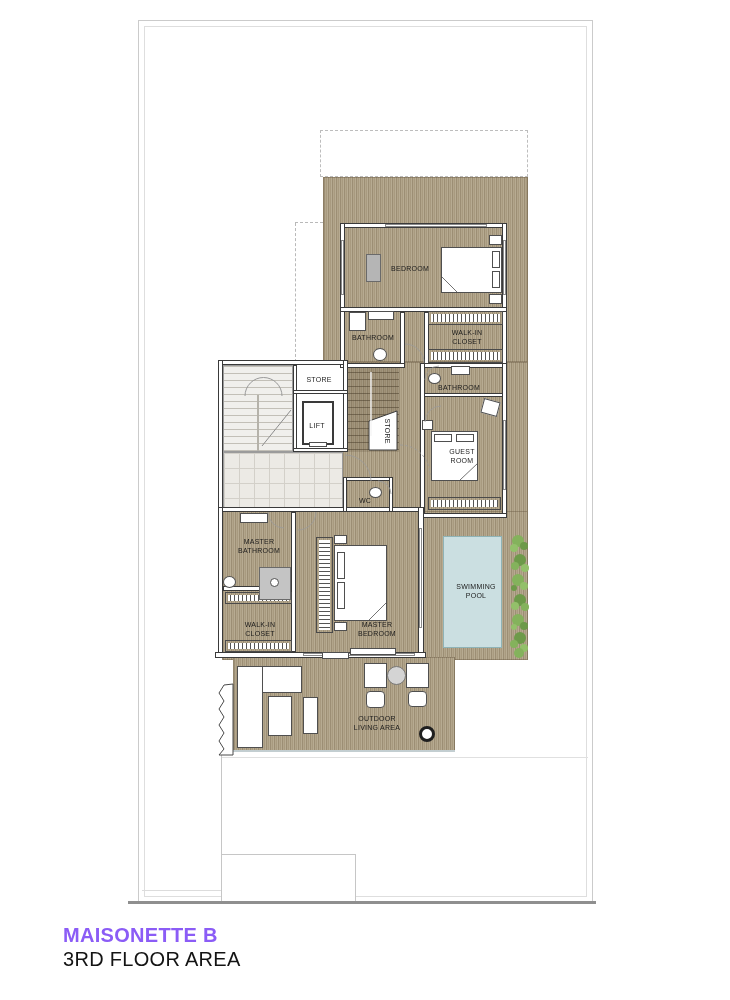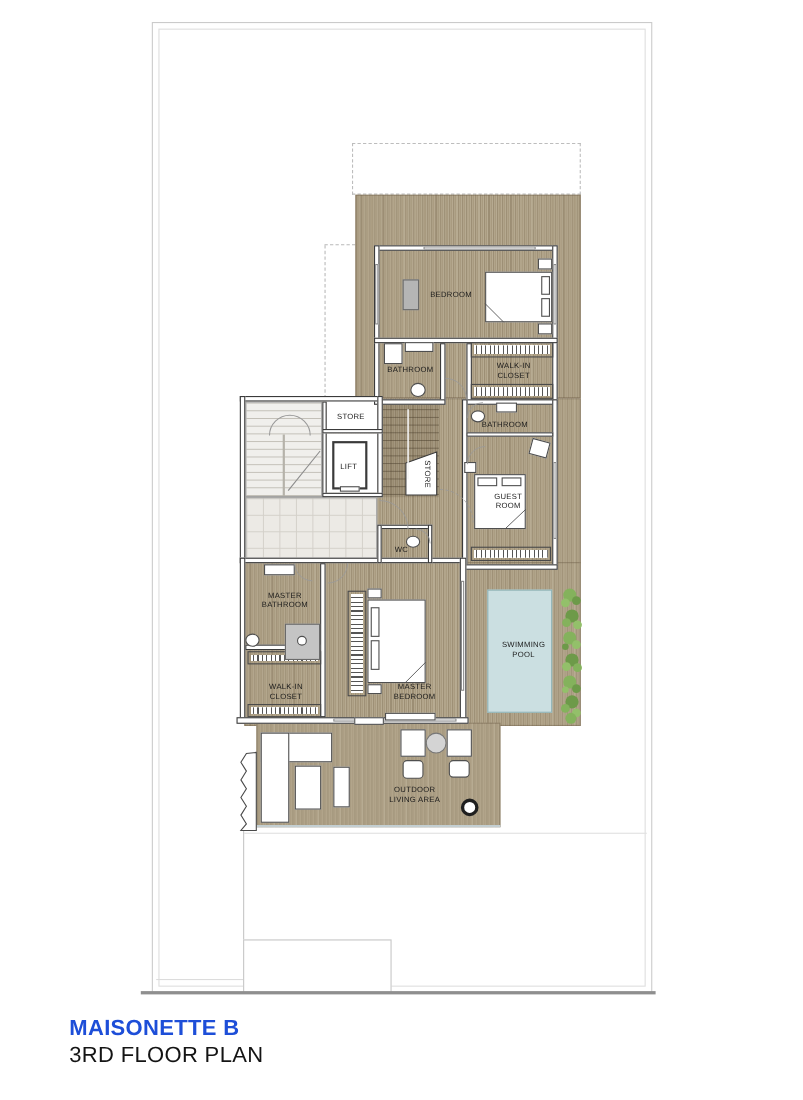--- a/index.html
+++ b/index.html
@@ -14,21 +14,21 @@
   .closet{background:#fff;border:1px solid #4a4a4a;padding:2px;background-image:repeating-linear-gradient(90deg,rgba(55,55,55,.85) 0 1px,transparent 1px 4px);background-clip:content-box;}
   .tiles{background-color:#eceae5;background-image:linear-gradient(#d3d0c9 1px,transparent 1px),linear-gradient(90deg,#d3d0c9 1px,transparent 1px);background-size:15px 15px;border:1px solid #9b9b9b;}
   .treads{background-color:#f0efec;background-image:linear-gradient(#c2bfb7 1px,transparent 1px);background-size:100% 7px;border:1px solid #9b9b9b;}
   .mtread{background-color:rgba(96,80,58,.22);background-image:linear-gradient(rgba(70,58,40,.5) 1px,transparent 1px);background-size:100% 7px;}
   .lbl{position:absolute;transform:translate(-50%,-50%);font-size:7px;line-height:1.25;letter-spacing:.25px;color:#1b1b1b;text-align:center;white-space:nowrap;}
   .lbl.wrap{white-space:normal;}
   .lbl.vert{transform:translate(-50%,-50%) rotate(90deg);}
   .dashv{border-left:1px dashed #b9b9b9;}
   .dashh{border-top:1px dashed #b9b9b9;}
   .line{background:#c9c9c9;}
-  .title1{position:absolute;left:63px;top:924px;font-weight:bold;font-size:20px;color:#1d4ed8;letter-spacing:.3px;}
+  .title1{position:absolute;left:63px;top:924px;font-weight:bold;font-size:20px;color:#8b5cf6;letter-spacing:.3px;}
   .title2{position:absolute;left:63px;top:948px;font-size:20px;color:#141414;letter-spacing:.3px;}
   svg{position:absolute;left:0;top:0;pointer-events:none;}
 </style>
 </head>
 <body>
 
 <div class="abs" style="left:0;top:0;width:730px;height:1000px;">
 
   <div class="abs" style="left:138px;top:20px;width:455px;height:883px;border:1px solid #cbcbcb;"></div>
   <div class="abs" style="left:144px;top:26px;width:443px;height:871px;border:1px solid #dedede;"></div>
@@ -208,13 +208,13 @@
   <div class="lbl" style="left:365px;top:501px;">WC</div>
   <div class="lbl wrap" style="left:259px;top:547px;width:52px;">MASTER BATHROOM</div>
   <div class="lbl wrap" style="left:260px;top:630px;width:42px;">WALK-IN CLOSET</div>
   <div class="lbl wrap" style="left:377px;top:630px;width:52px;">MASTER BEDROOM</div>
   <div class="lbl wrap" style="left:476px;top:592px;width:48px;">SWIMMING POOL</div>
   <div class="lbl wrap" style="left:377px;top:724px;width:62px;">OUTDOOR LIVING AREA</div>
 
 </div>
 
 <div class="title1">MAISONETTE B</div>
-<div class="title2">3RD FLOOR PLAN</div>
+<div class="title2">3RD FLOOR AREA</div>
 
 </body></html>

